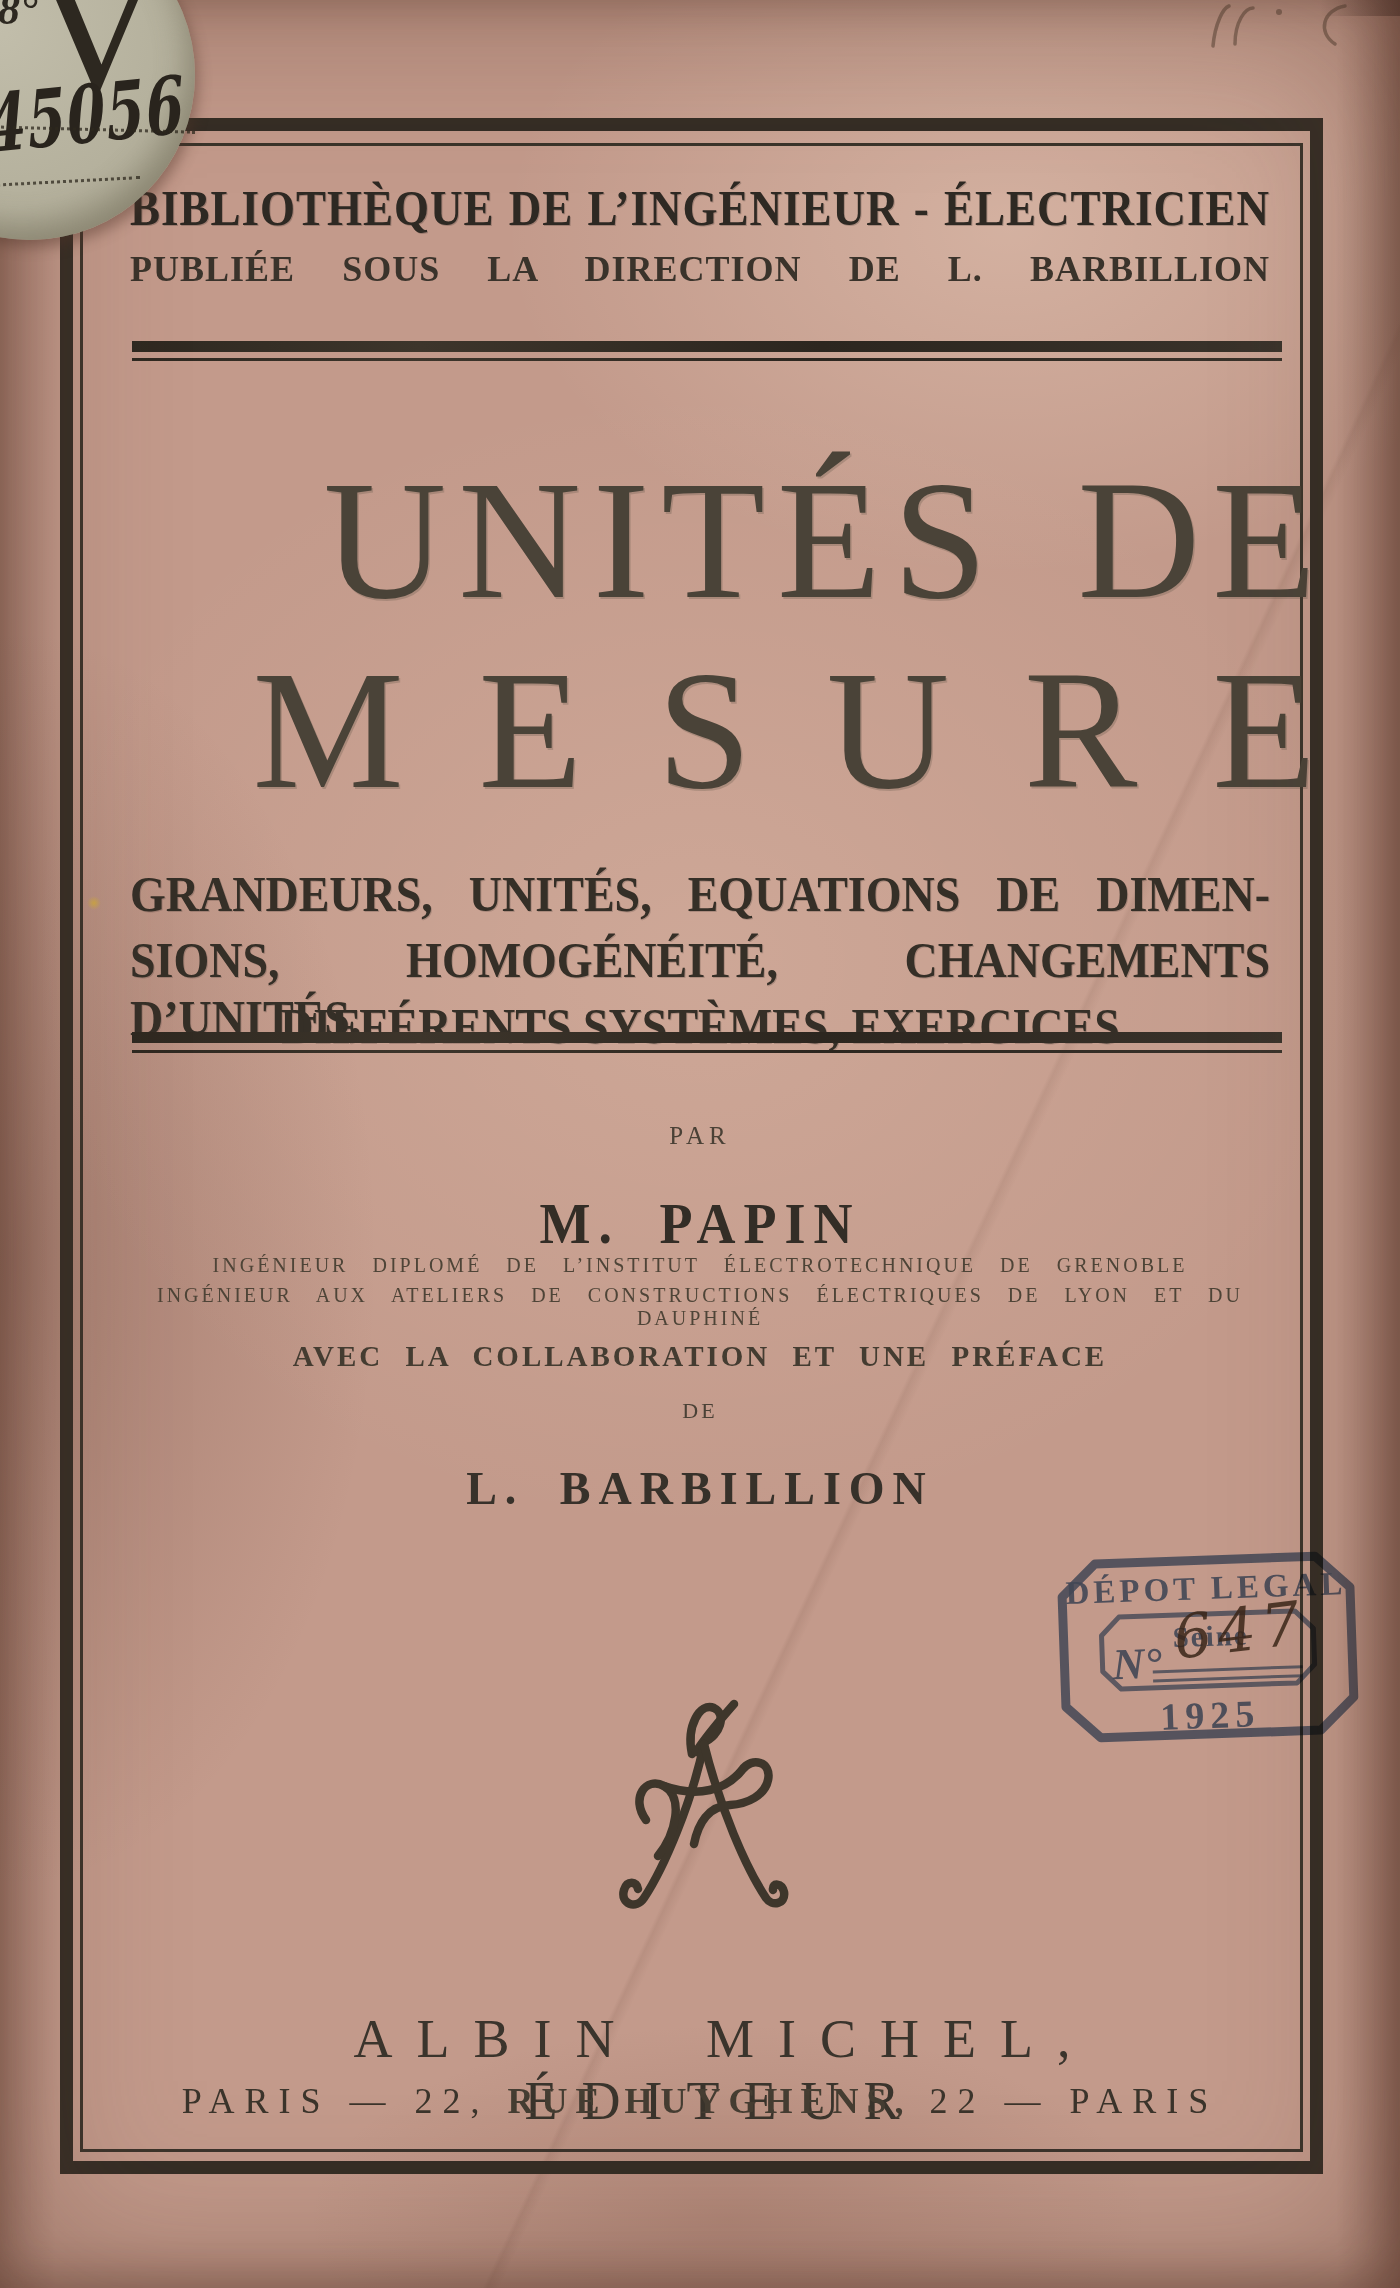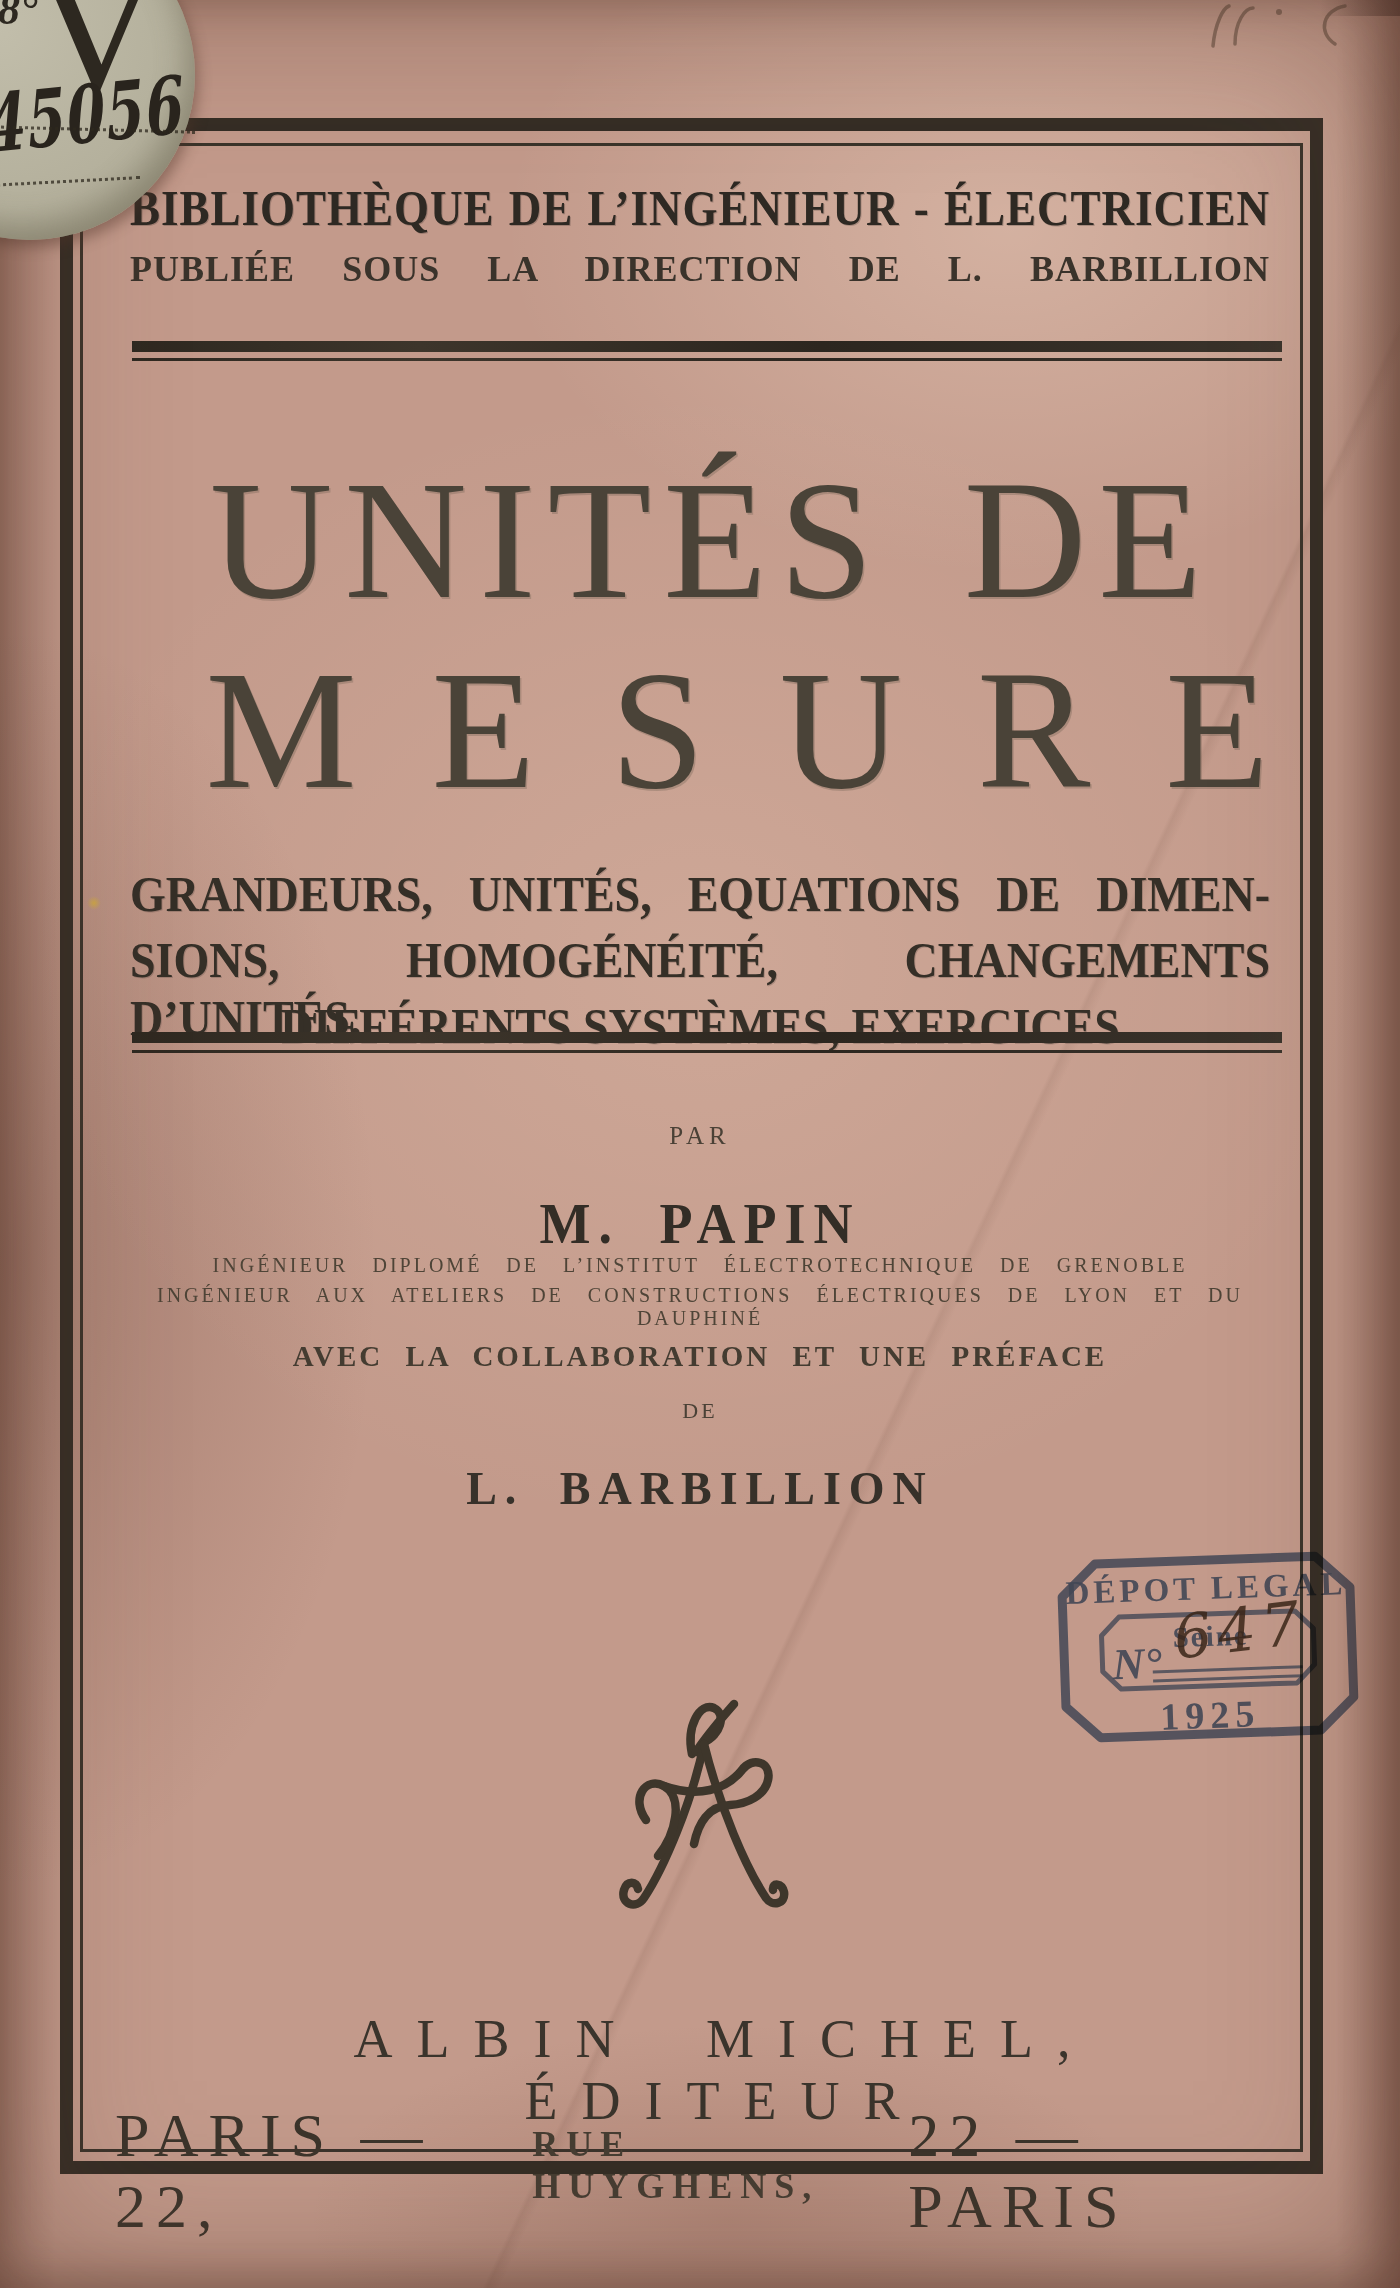--- a/index.html
+++ b/index.html
@@ -28,40 +28,40 @@
   .ctr{text-align:center;}
   .series-title{top:178px;font-weight:bold;font-size:45px;letter-spacing:1px;color:#2e2923;
     transform:scaleY(1.14);transform-origin:top center;text-shadow:1px 1px 0 rgba(46,41,35,.25);}
   .direction{top:248px;font-weight:bold;font-size:36px;letter-spacing:1px;color:#3a332b;}
   .director-titles{top:304px;font-size:22px;font-weight:bold;letter-spacing:1px;color:#463d31;}
   .rule{position:absolute;left:132px;width:1150px;background:linear-gradient(90deg,#2e2820,#3d352b 25%,#2c261f 60%,#3a332b);}
   .rule.thick{height:11px;}
   .rule.thin{height:3px;}
   .r1a{top:341px;} .r1b{top:358px;}
   .r2a{top:1032px;} .r2b{top:1050px;}
-  .title-line{position:absolute;left:70px;width:1260px;text-align:center;color:#4a4338;
+  .title-line{position:absolute;left:56px;width:1260px;text-align:right;color:#4a4338;
     font-size:170px;line-height:1;font-weight:normal;text-shadow:1.5px 1.5px 0 rgba(70,62,52,.22);}
   .title1{top:455px;letter-spacing:.07em;word-spacing:.14em;padding-left:.07em;}
   .title2{top:645px;letter-spacing:.44em;padding-left:.44em;}
   .sub{font-weight:bold;font-size:46px;color:#352f27;transform:scaleY(1.08);transform-origin:top center;
     text-shadow:1px 1px 0 rgba(53,47,39,.22);}
   .sub1{top:866px;} .sub2{top:932px;} .sub3{top:998px;}
   .par{top:1122px;font-size:25px;letter-spacing:5px;color:#4a4136;}
   .author-name{top:1192px;font-weight:bold;font-size:54px;letter-spacing:8px;word-spacing:18px;color:#332d26;
     transform:scaleY(1.05);transform-origin:top center;}
   .cred{font-size:20px;letter-spacing:3px;word-spacing:16px;color:#4e4437;}
   .cred1{top:1254px;} .cred2{top:1284px;}
   .collab{top:1340px;font-weight:bold;font-size:29px;letter-spacing:3px;word-spacing:12px;color:#443c31;}
   .de{top:1398px;font-size:22px;letter-spacing:3px;color:#4a4136;}
   .collab-name{top:1450px;font-weight:bold;font-size:46px;letter-spacing:8px;word-spacing:16px;color:#37312a;margin-top:12px;}
   .collab-title{top:1522px;font-size:20px;letter-spacing:3px;word-spacing:10px;color:#5a4d3e;opacity:.85;}
   .pub1{top:2008px;font-size:54px;letter-spacing:24px;word-spacing:30px;padding-left:24px;color:#3a342c;}
   .pub2{position:absolute;left:115px;top:2080px;width:1170px;display:flex;justify-content:center;
     align-items:baseline;gap:18px;color:#3b342b;}
-  .pub2 .big{font-size:62px;letter-spacing:10px;margin-top:20px;}
+  .pub2 .big{font-size:36px;letter-spacing:10px;}
   .pub2 .small{font-size:36px;letter-spacing:8px;font-weight:bold;color:#453d32;}
   
   .sticker{position:absolute;left:-135px;top:-90px;width:330px;height:330px;border-radius:50%;z-index:50;
     background:radial-gradient(circle at 40% 35%, #c2beab, #b4b09c 62%, #a09d88 88%, #8e8b76);
     box-shadow:3px 7px 14px rgba(80,50,40,.45), inset -8px -14px 30px rgba(105,98,78,.45);}
   .sticker-item{position:absolute;z-index:51;color:#2d2820;}
   .sticker-v{left:30px;top:-66px;font-size:185px;line-height:1;font-family:"Liberation Serif",serif;}
   .sticker-size{left:-2px;top:-16px;font-size:44px;font-style:italic;font-weight:bold;}
   .sticker-num{left:-14px;top:78px;font-size:76px;font-weight:bold;font-style:italic;
     font-family:"DejaVu Serif",serif;color:#29241d;letter-spacing:2px;

